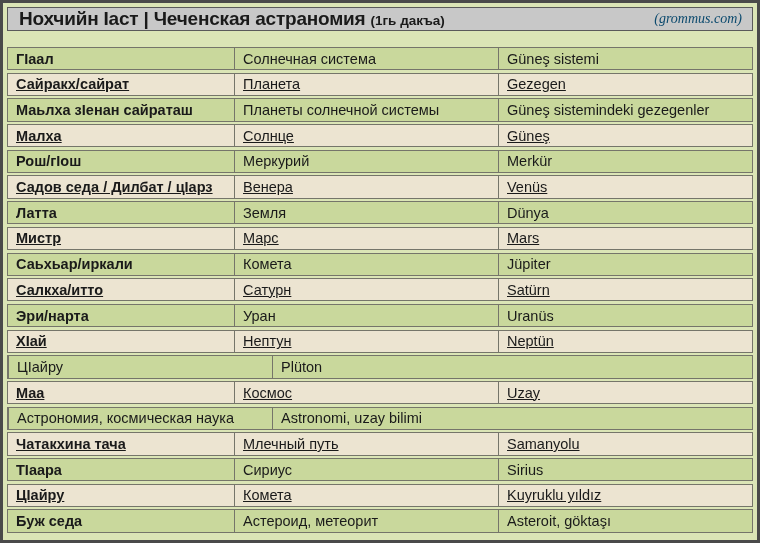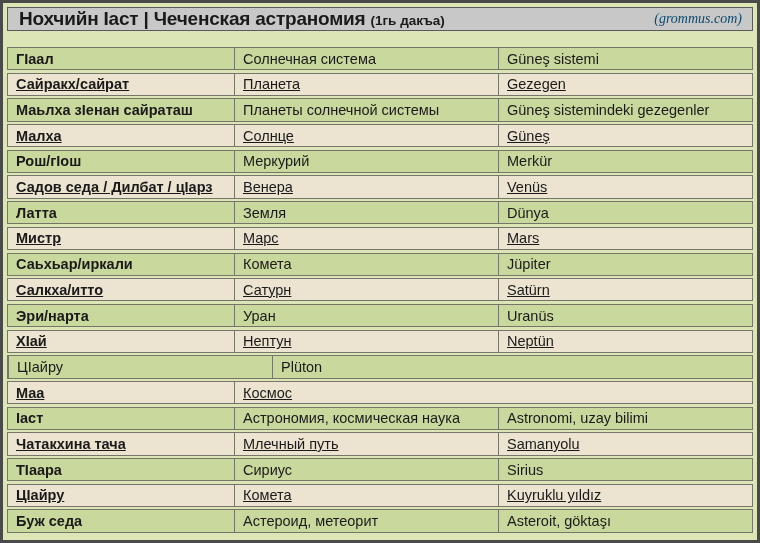--- a/index.html
+++ b/index.html
@@ -155,23 +155,23 @@
     <div class="cell russian">Нептун</div>
     <div class="cell turkish">Neptün</div>
   </div>
       <div class="row green">
     <div class="cell russian">ЦIайру</div>
     <div class="cell turkish">Plüton</div>
   </div>
       <div class="row beige">
     <div class="cell chechen">Маа</div>
     <div class="cell russian">Космос</div>
+    <div class="cell turkish">Uzay</div>
   </div>
       <div class="row green">
-    <div class="cell chechen">Iаст</div>
     <div class="cell russian">Астрономия, космическая наука</div>
     <div class="cell turkish">Astronomi, uzay bilimi</div>
   </div>
       <div class="row beige">
     <div class="cell chechen">Чатакхина тача</div>
     <div class="cell russian">Млечный путь</div>
     <div class="cell turkish">Samanyolu</div>
   </div>
       <div class="row green">
     <div class="cell chechen">ТIаара</div>

